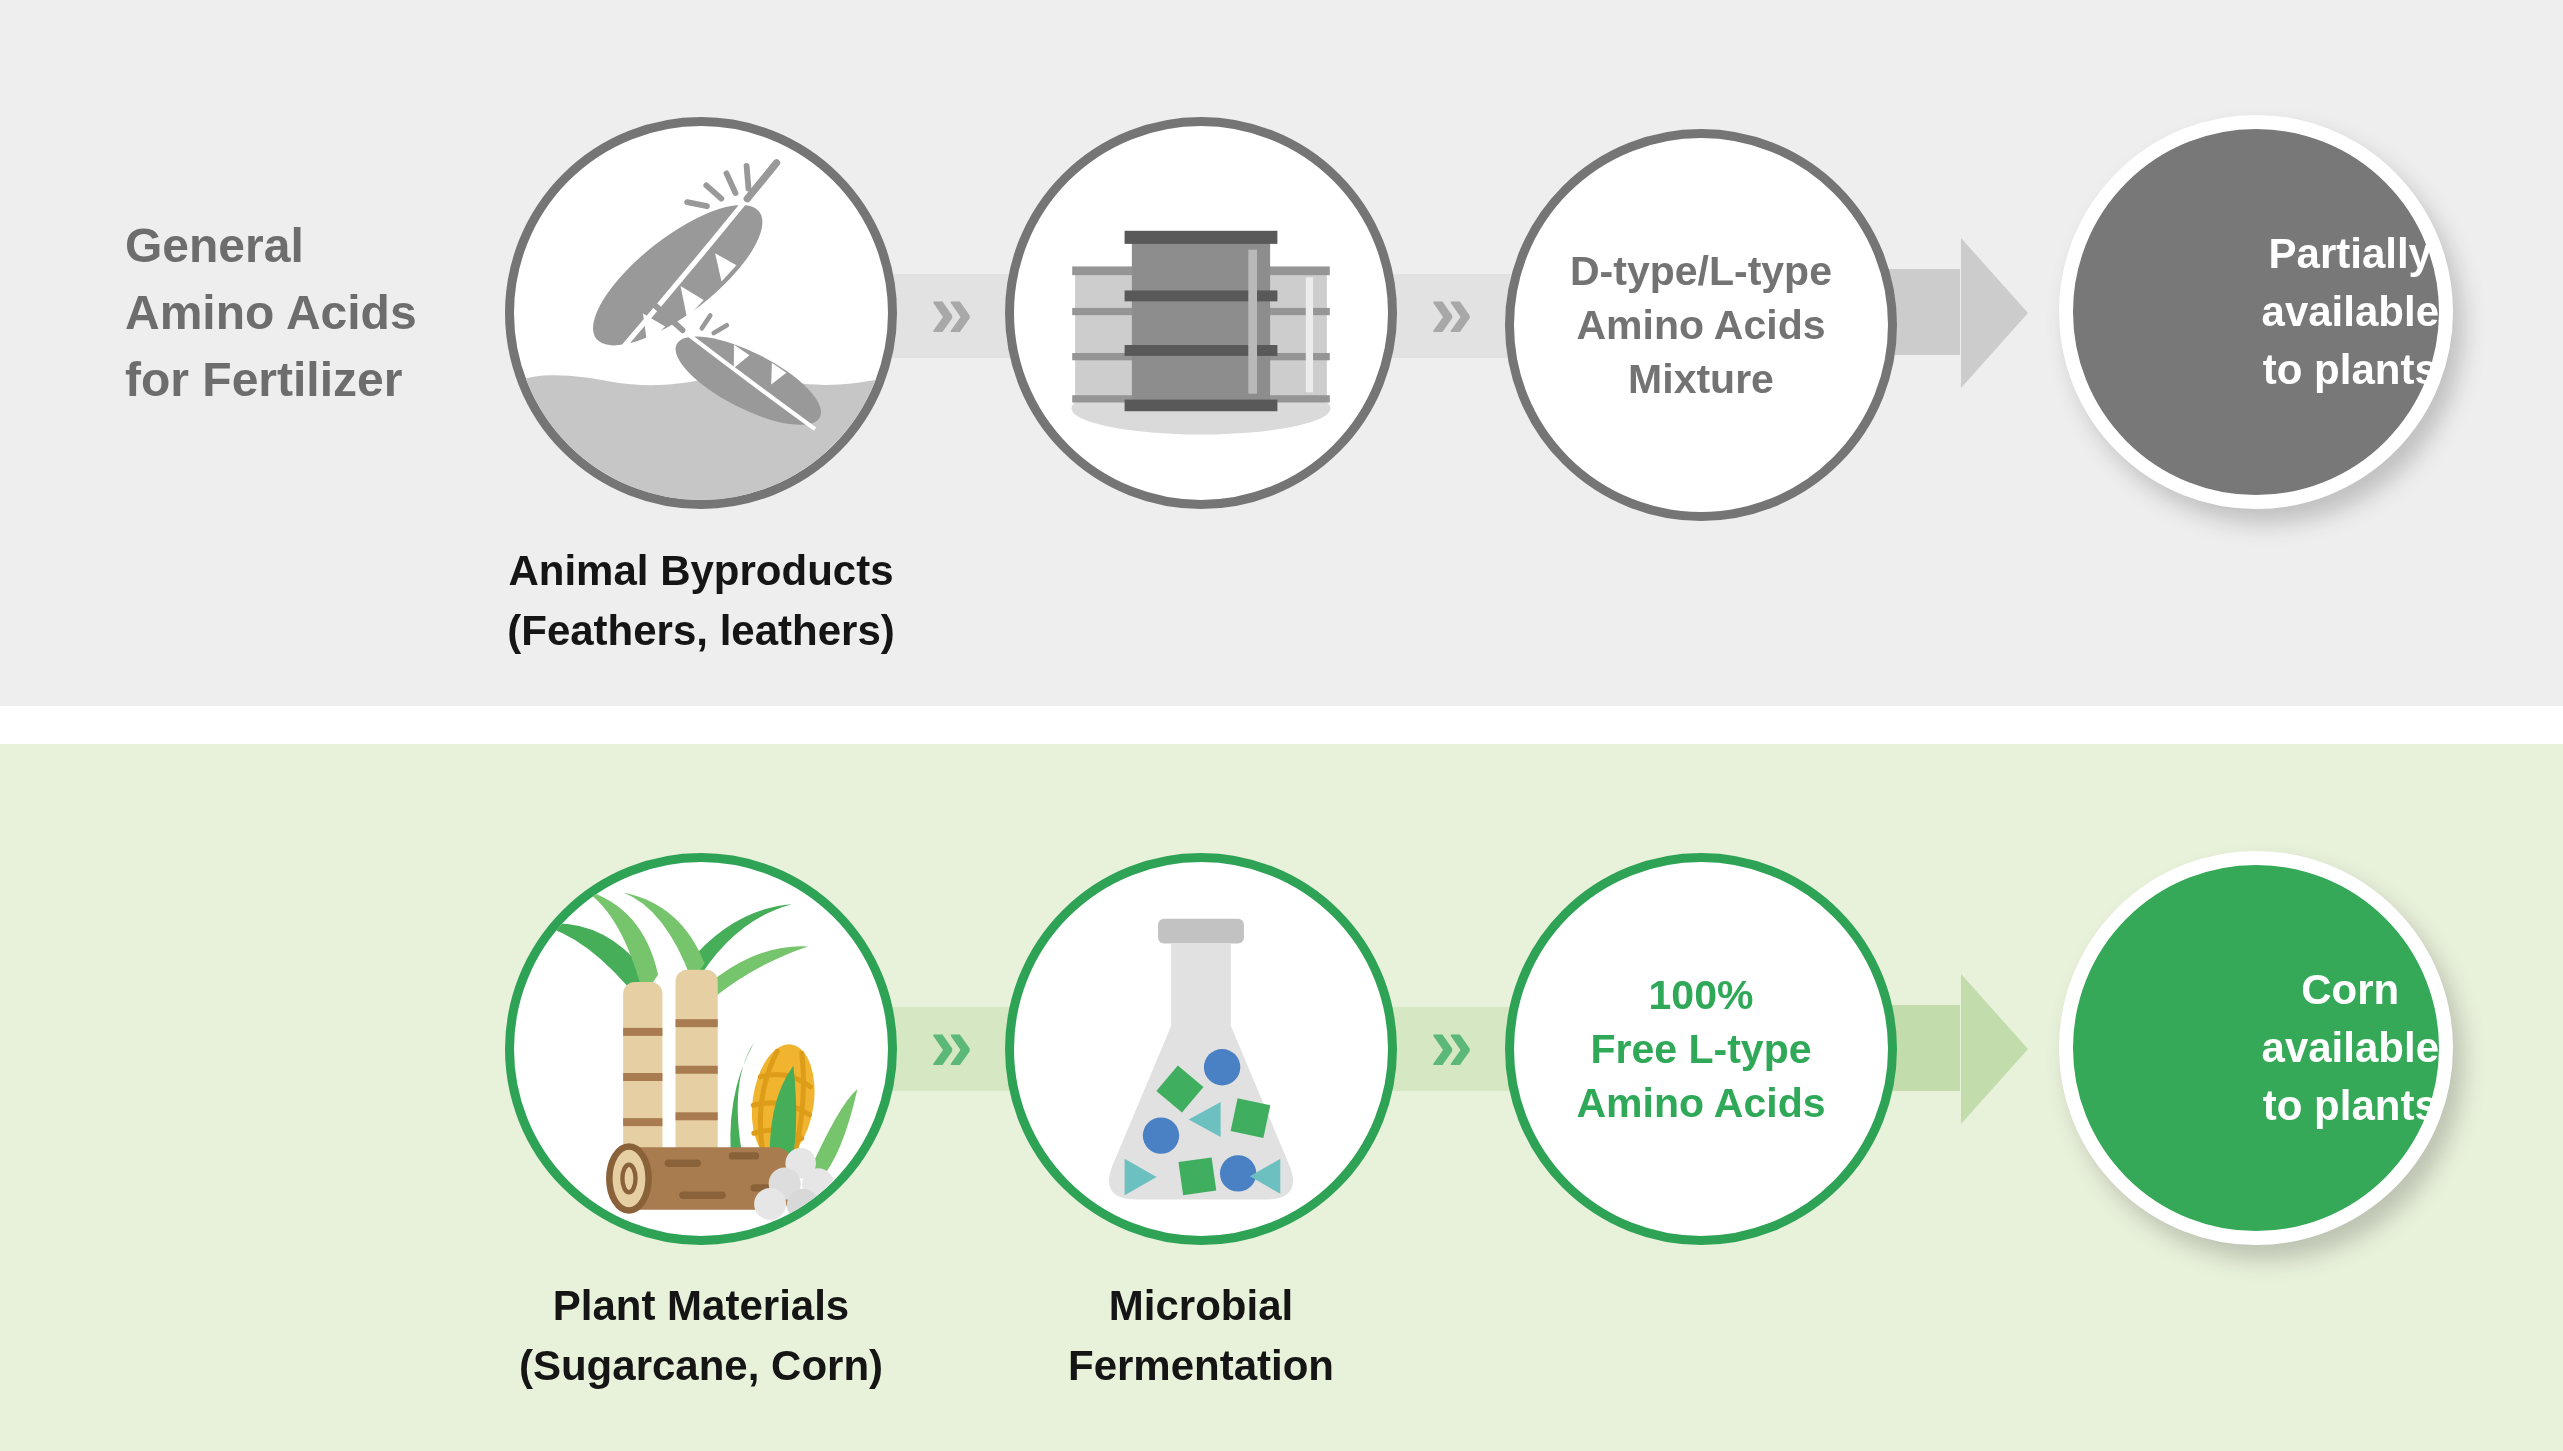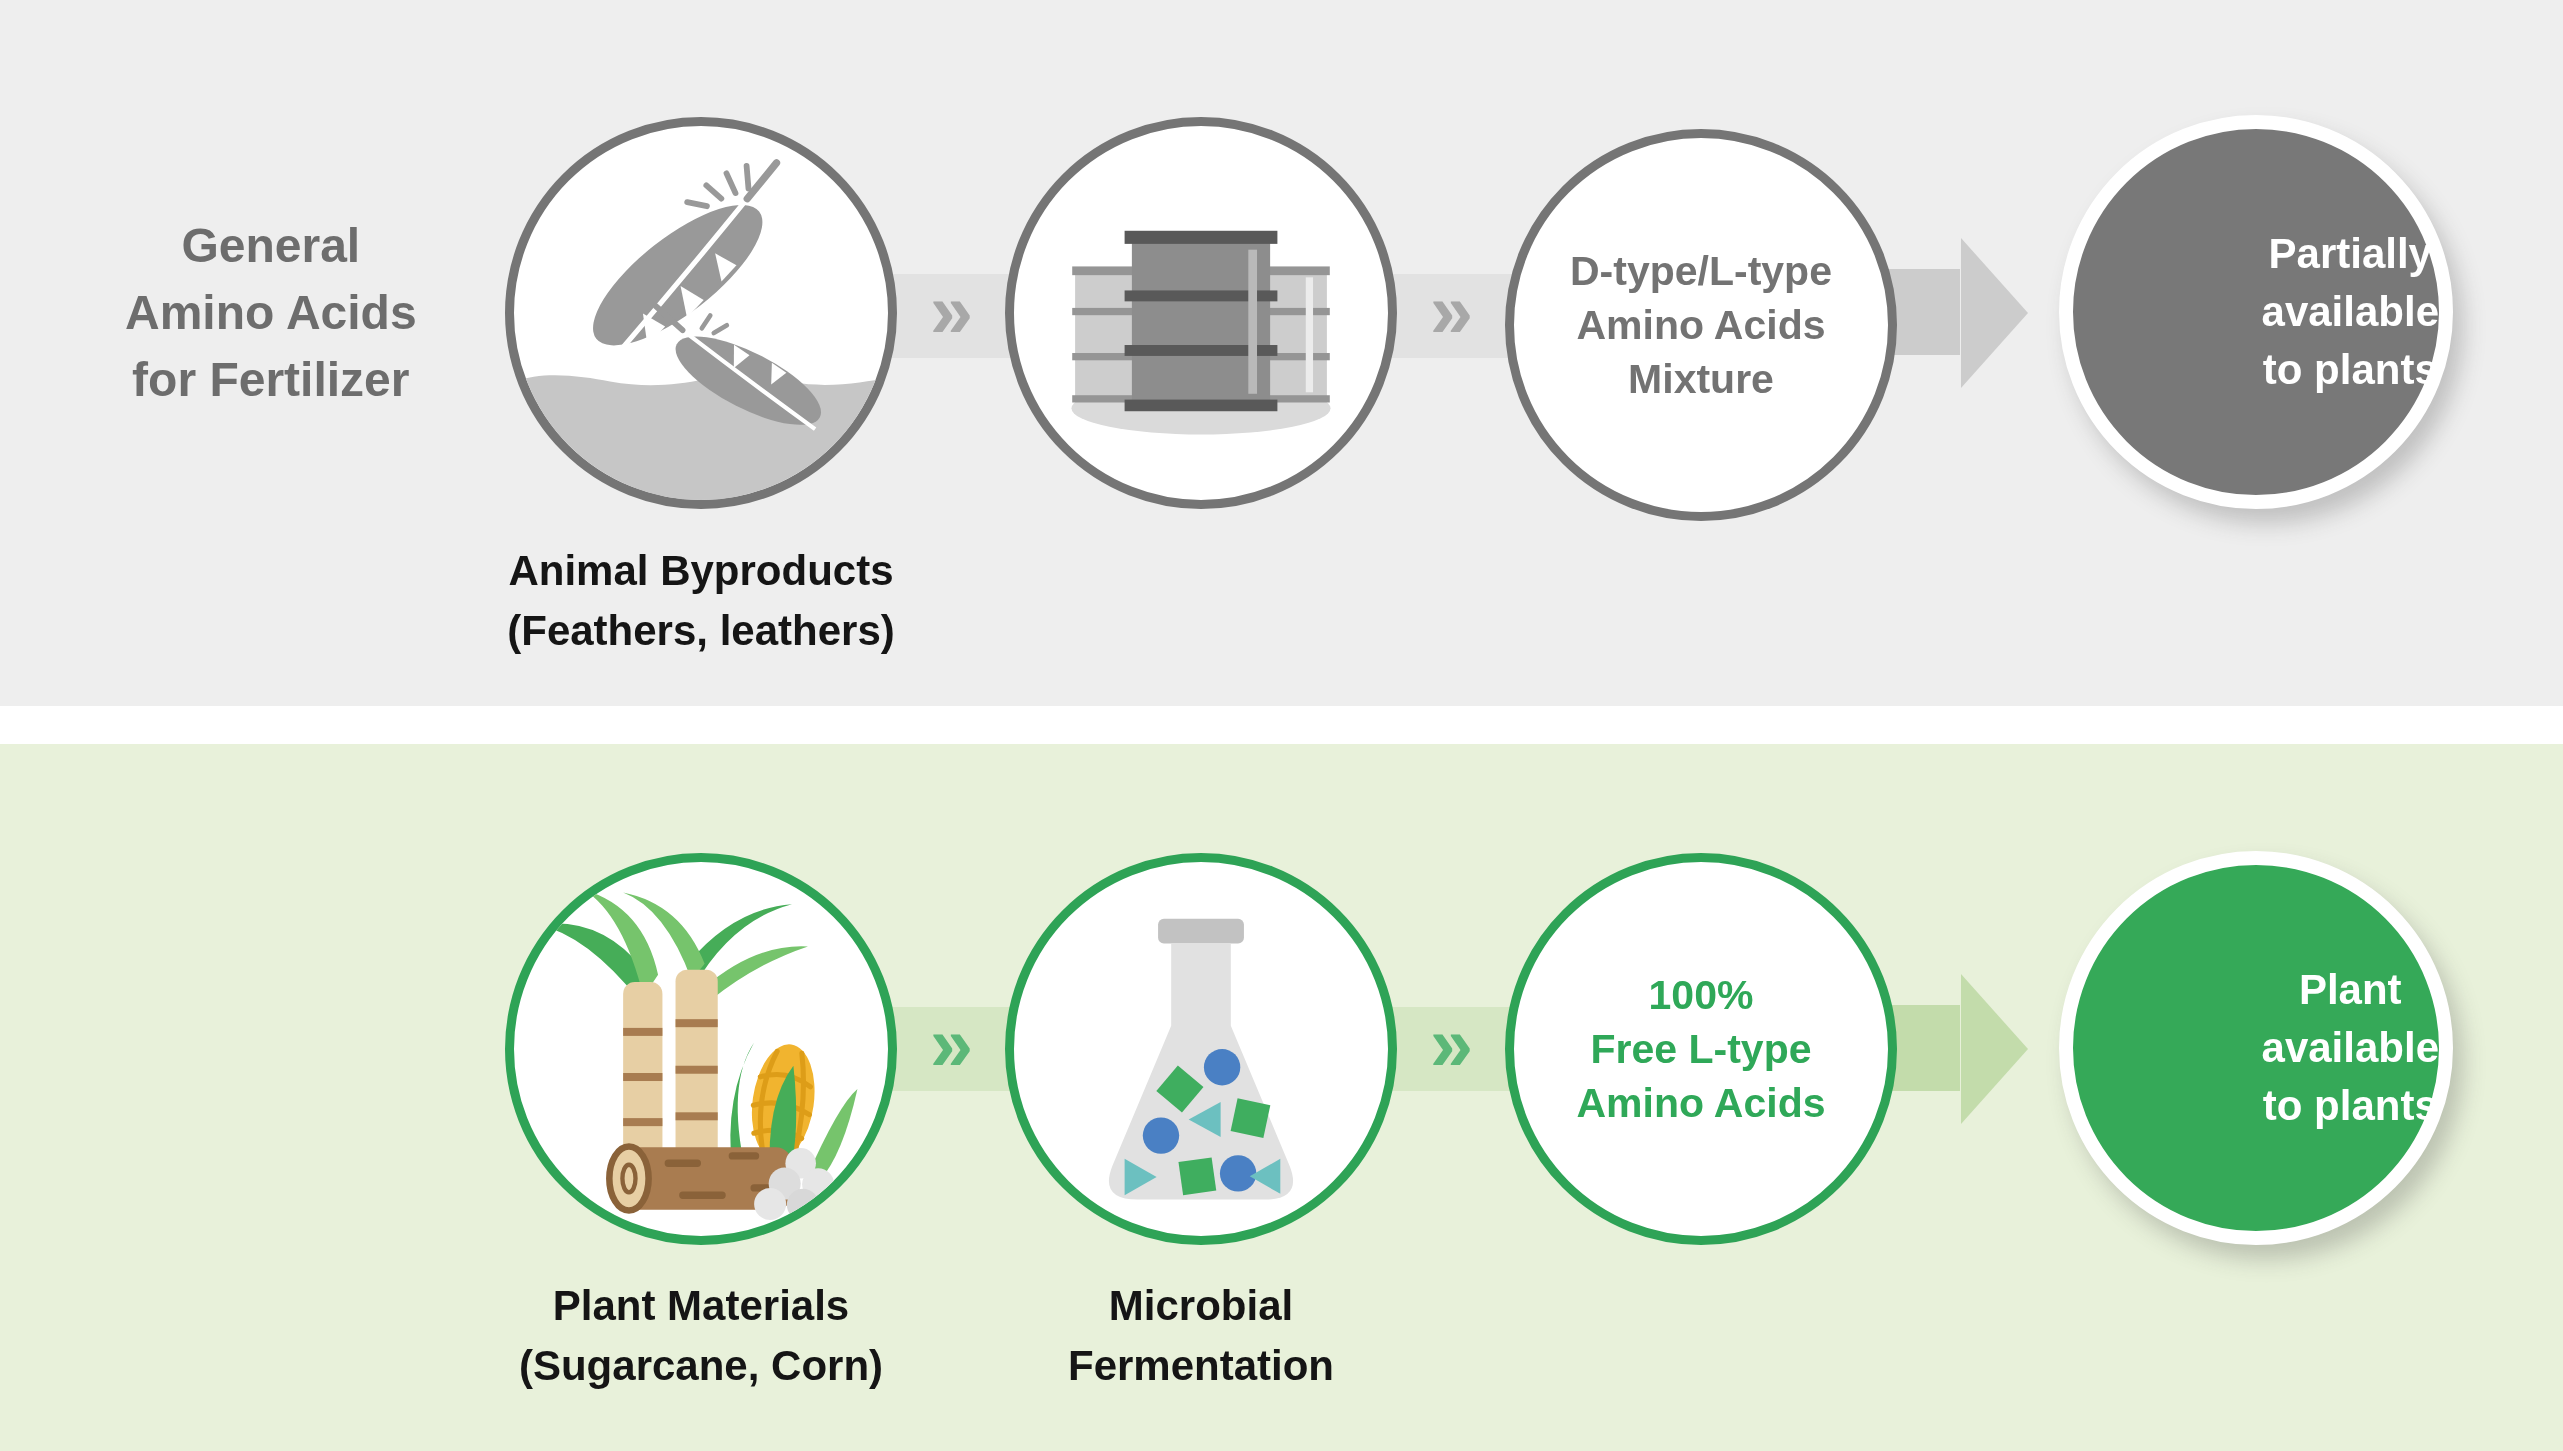--- a/index.html
+++ b/index.html
@@ -5,21 +5,21 @@
   html,body { margin:0; padding:0; background:#ffffff; }
   body { width:2563px; height:1451px; position:relative; overflow:hidden;
          font-family:"Liberation Sans", sans-serif; }
   #stage { position:absolute; left:0; top:0; width:2563px; height:1451px; }
 
   .section { position:absolute; left:0; width:2563px; }
   #section-general { top:0; height:706px; background:#eeeeee; }
   #section-cjbio   { top:744px; height:708px; background:#e8f1da; }
 
   .row-title { position:absolute; font-weight:bold; font-size:48px; line-height:67px; }
-  #title-general { left:125px; top:212px; color:#6d6d6d;text-align:center; }
+  #title-general { left:125px; top:212px; color:#6d6d6d; }
   .row-title span { display:block; }
 
   
   .band { position:absolute; height:84px; z-index:1; }
   .band.gray  { background:#e2e2e2; top:274px; }
   .band.green { background:#d6e7c4; top:1007px; }
   .chev-box { position:absolute; width:109px; height:84px; z-index:2;
               display:flex; align-items:center; justify-content:center; }
   .chev-box span { font-size:78px; font-weight:bold; transform:translateY(-5.8px); }
   .chev-gray span  { color:#a8a8a8; }
@@ -246,21 +246,21 @@
   <div class="circle green" style="left:1505px;top:853px;">
     <div class="circle-text green">
       <span>100%</span>
       <span>Free L-type</span>
       <span>Amino Acids</span>
     </div>
   </div>
 
   <div class="result-circle green" style="left:2059px;top:851px;">
     <div class="result-text">
-      <span>Plant</span>
+      <span>Corn</span>
       <span>available</span>
       <span>to plants</span>
     </div>
   </div>
 
   <div class="step-label" style="left:425px;top:1276px;">
     <span>Plant Materials</span>
     <span>(Sugarcane, Corn)</span>
   </div>
   <div class="step-label" style="left:925px;top:1276px;">

